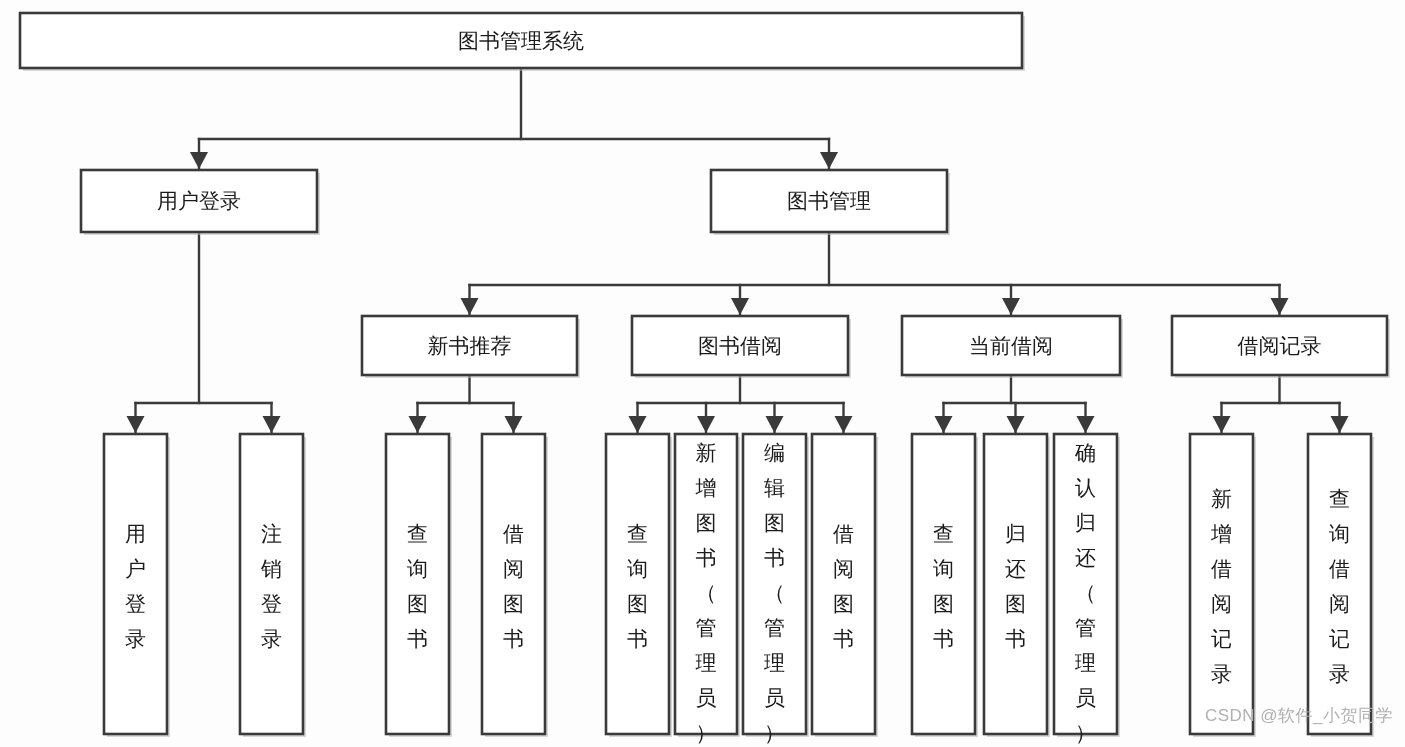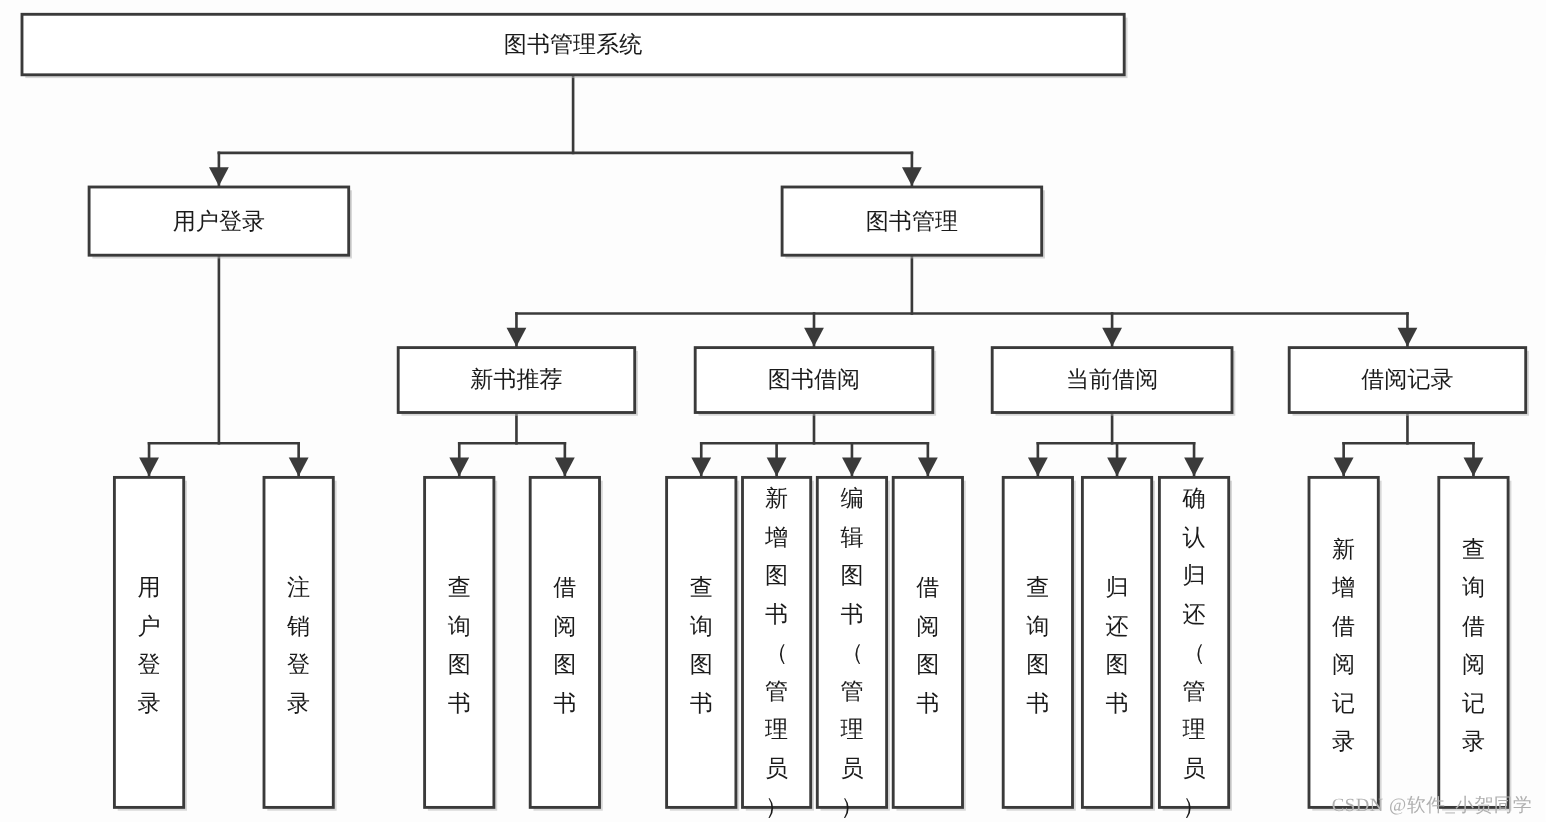--- a/index.html
+++ b/index.html
@@ -57,22 +57,22 @@
   }
   .leaf-label-v {
     font-family: "DejaVu Sans", "Liberation Sans", sans-serif;
     font-size: 21px;
     fill: #1b1b1b;
     text-anchor: middle;
   }
   .watermark-text {
     position: absolute;
     right: 12px;
-    bottom: 4px;
-    font-family: Liberation Serif, serif;
+    bottom: 20px;
+    font-family: Liberation Sans, sans-serif;
     font-size: 17px;
     color: #b0b0b0;
     letter-spacing: 0.5px;
     white-space: nowrap;
     user-select: none;
   }
 </style>
 </head>
 <body>
 

